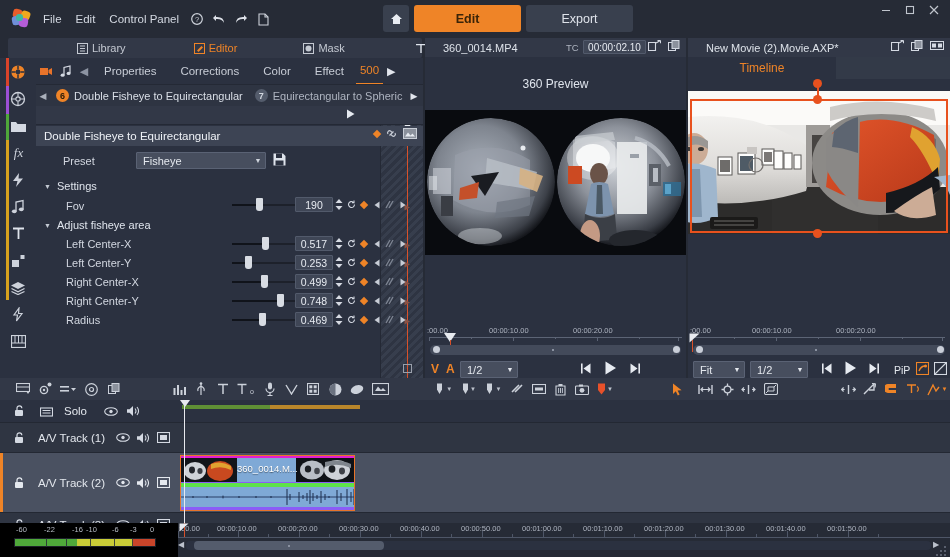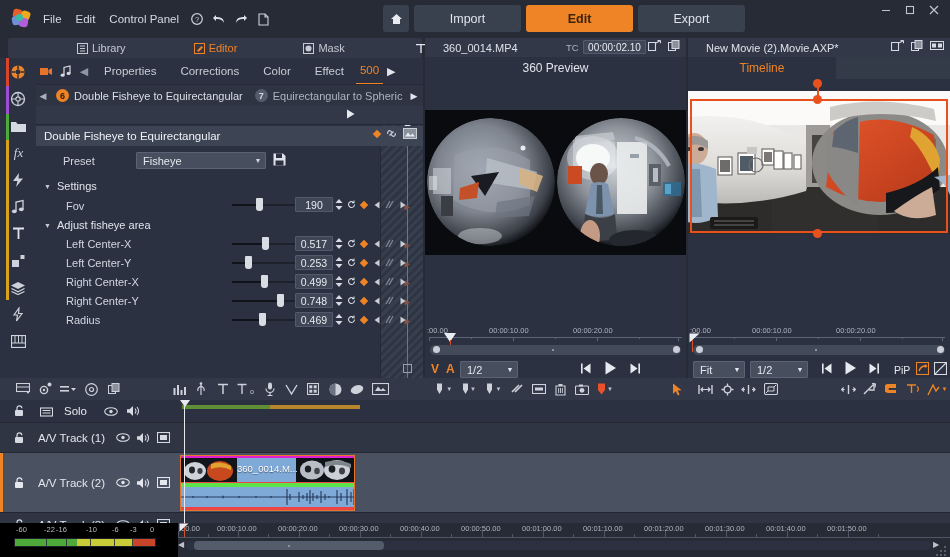--- a/index.html
+++ b/index.html
@@ -165,21 +165,21 @@
     background: #3f4656; border: 1px solid #525a6b; border-radius: 1px;
     font-size: 10px; color: #e6eaf0; display: flex; align-items: center; justify-content: center;
   }
   .prevhdr .hicons { position: absolute; right: 6px; top: 2px; display: flex; gap: 7px; }
 
   .prevtabs { position: relative; height: 45px; background: #2b3140; }
   .ptab {
     position: absolute; height: 22px; display: flex; align-items: center; justify-content: center;
     font-size: 12px; color: #dfe4ec; cursor: default;
   }
-  .ptab.t360 { left: 0; top: 0; width: 261px; }
+  .ptab.t360 { left: 0; top: 16px; width: 261px; }
   .ptab.src { left: 49px; top: 22px; width: 163px; background: #333a48; color: #c9ced8; }
 
   .prevstage { position: relative; height: 224px; background: #2b3140; }
   .fisheye-wrap { position: absolute; left: 0; top: 8px; width: 261px; height: 145px; background: #080a0e; overflow: hidden; }
 
   .prevruler { position: relative; height: 18px; background: #2b3140; }
   .ruler-line { position: absolute; left: 4px; top: 11px; width: 253px; height: 1px; background: #5c6475; }
   .tick { position: absolute; top: 11px; width: 1px; height: 4px; background: #5c6475; }
   .tlab { position: absolute; top: 0px; font-size: 7.5px; color: #aeb4c0; white-space: nowrap; }
   .ph-tri {
@@ -248,21 +248,21 @@
   .tlrowbg.t2 { height: 60px; background: #4a5161; }
   .tlrowbg.t3 { height: 24px; background: #2f3542; }
 
   .rangebar { position: absolute; left: 4px; top: 5px; height: 4px; }
   .rangebar .g { position: absolute; left: 0; top: 0; height: 4px; background: #5f8f35; }
   .rangebar .o { position: absolute; top: 0; height: 4px; background: #b8852a; }
   .tlplayhead { position: absolute; top: 0; width: 1px; background: #e8e9ee; }
   .tlph-tri { position: absolute; width: 0; height: 0; border-left: 5px solid transparent; border-right: 5px solid transparent; border-top: 7px solid #e8e9ee; }
 
   .clip {
-    position: absolute; border: 1px solid #e8742a; background: #ef4444; overflow: hidden;
+    position: absolute; border: 1px solid #e8742a; background: #8b5cf6; overflow: hidden;
   }
   .clip .magenta { position: absolute; left: 0; top: 0; width: 100%; height: 2px; background: #e21ed2; }
   .clip .thumbs { position: absolute; left: 0; top: 2px; height: 24px; width: 100%; }
   .clip .cname { position: absolute; left: 56px; top: 7px; font-size: 9.5px; color: #fff; text-shadow: 0 1px 1px #0007; }
   .clip .greenbar { position: absolute; left: 0; top: 27px; width: 100%; height: 4px; background: #5ee24a; }
   .clip .audio { position: absolute; left: 0; top: 31px; width: 100%; height: 20px; background: #7fa9d6; }
 
   
   .botruler { position: absolute; left: 178px; top: 123px; width: 772px; height: 34px; background: #262b36; }
   .bruler-line { position: absolute; left: 0; top: 14px; width: 772px; height: 1px; background: #4e5667; }
@@ -324,21 +324,20 @@
           <path d="M7 1 v3 h3" fill="none" stroke="#cdd2da" stroke-width="1.1"></path>
         </svg>
     </div>
 
     <div class="topbtns">
       <div class="homebtn">
         <svg width="13" height="12" viewBox="0 0 13 12">
             <path d="M6.5 1 L12 6 H10 V11 H3 V6 H1 Z" fill="#e8ecf2"></path>
           </svg>
       </div>
-      <div class="tbtn">Import</div>
       <div class="tbtn active">Edit</div>
       <div class="tbtn">Export</div>
     </div>
 
     <div class="wctl">
       <div class="wbtn">
         <svg width="10" height="10" viewBox="0 0 10 10">
             <rect x="1" y="5" width="8" height="1" fill="#c0c5cd"></rect>
           </svg>
       </div>
@@ -1596,21 +1595,21 @@
           <circle cx="9" cy="11" r="1" fill="#6c7382"></circle>
         <circle cx="5" cy="11" r="1" fill="#6c7382"></circle>
           <circle cx="1" cy="11" r="1" fill="#6c7382"></circle>
       </svg>
     </div>
 
     <div class="meter">
       <div class="meterlabs">
         <span class="mlab" style="left:16px">-60</span>
         <span class="mlab" style="left:44px">-22</span>
-        <span class="mlab" style="left:56px">-16</span>
+        <span class="mlab" style="left:72px">-16</span>
         <span class="mlab" style="left:86px">-10</span>
         <span class="mlab" style="left:112px">-6</span>
         <span class="mlab" style="left:130px">-3</span>
         <span class="mlab" style="left:150px">0</span>
       </div>
       <div class="meterbar">
         <i style="left:0;width:62px;background:#4fa83a"></i>
         <i style="left:62px;width:56px;background:#c9cc37"></i>
         <i style="left:118px;width:22px;background:#c9452a"></i>
       </div>

